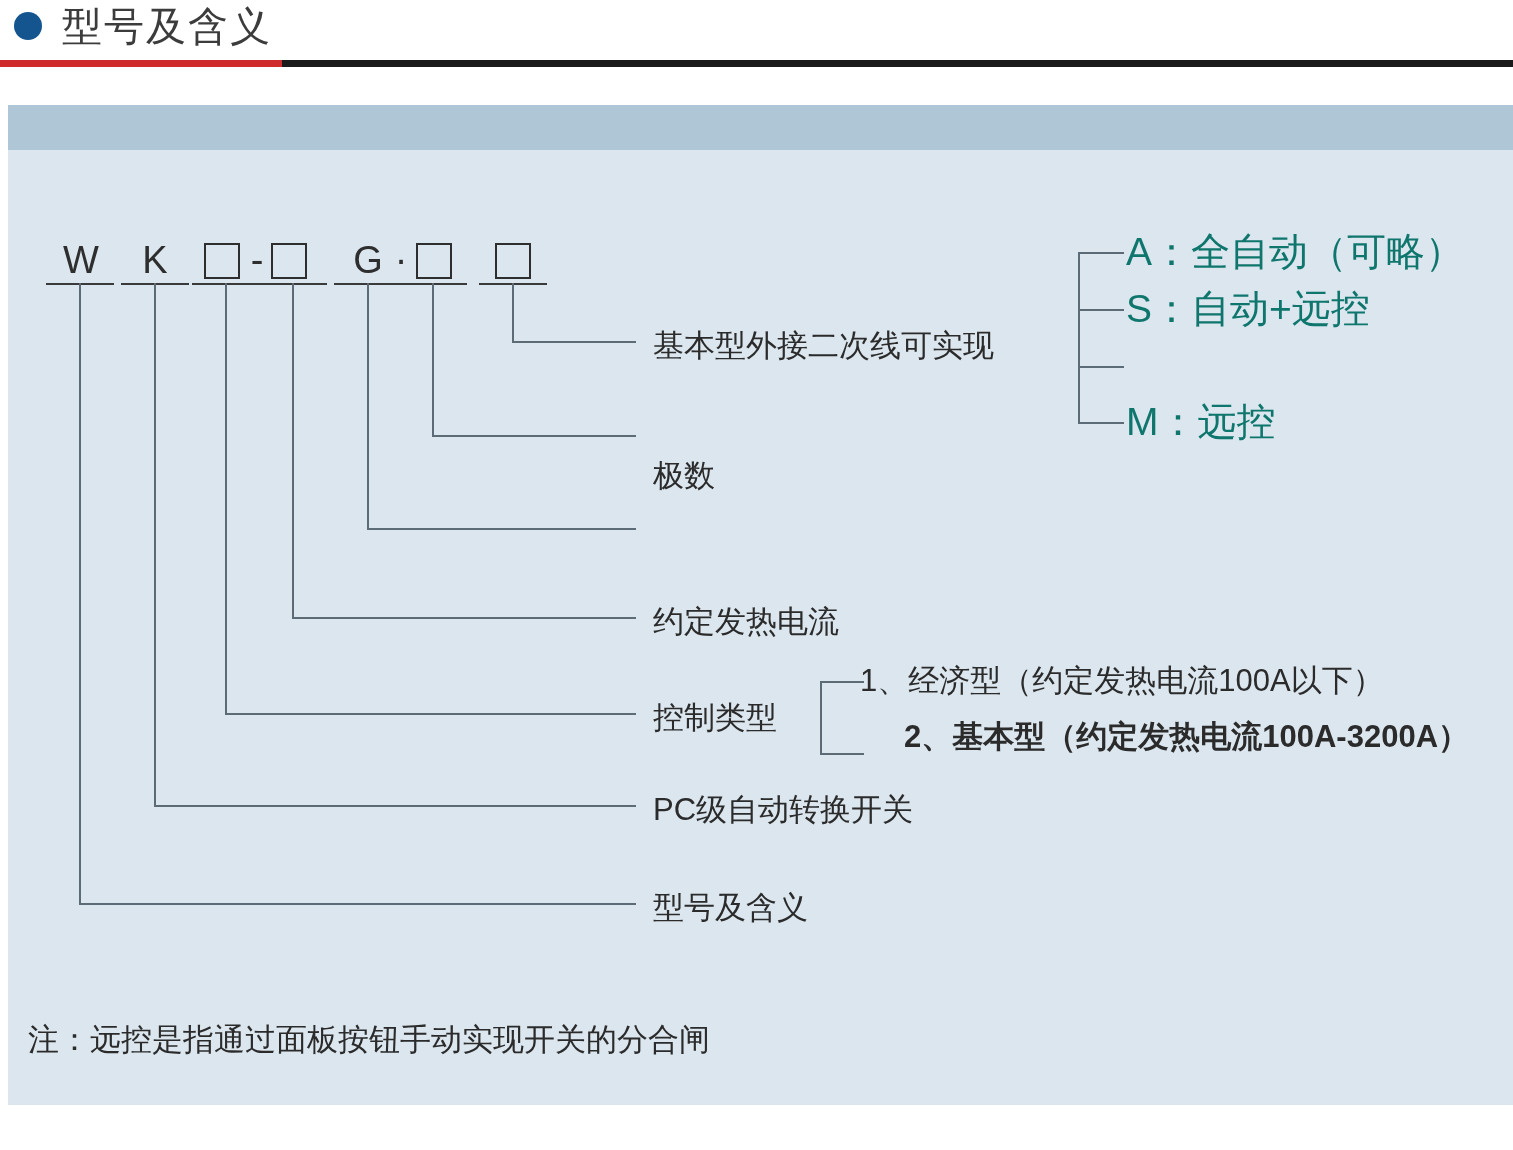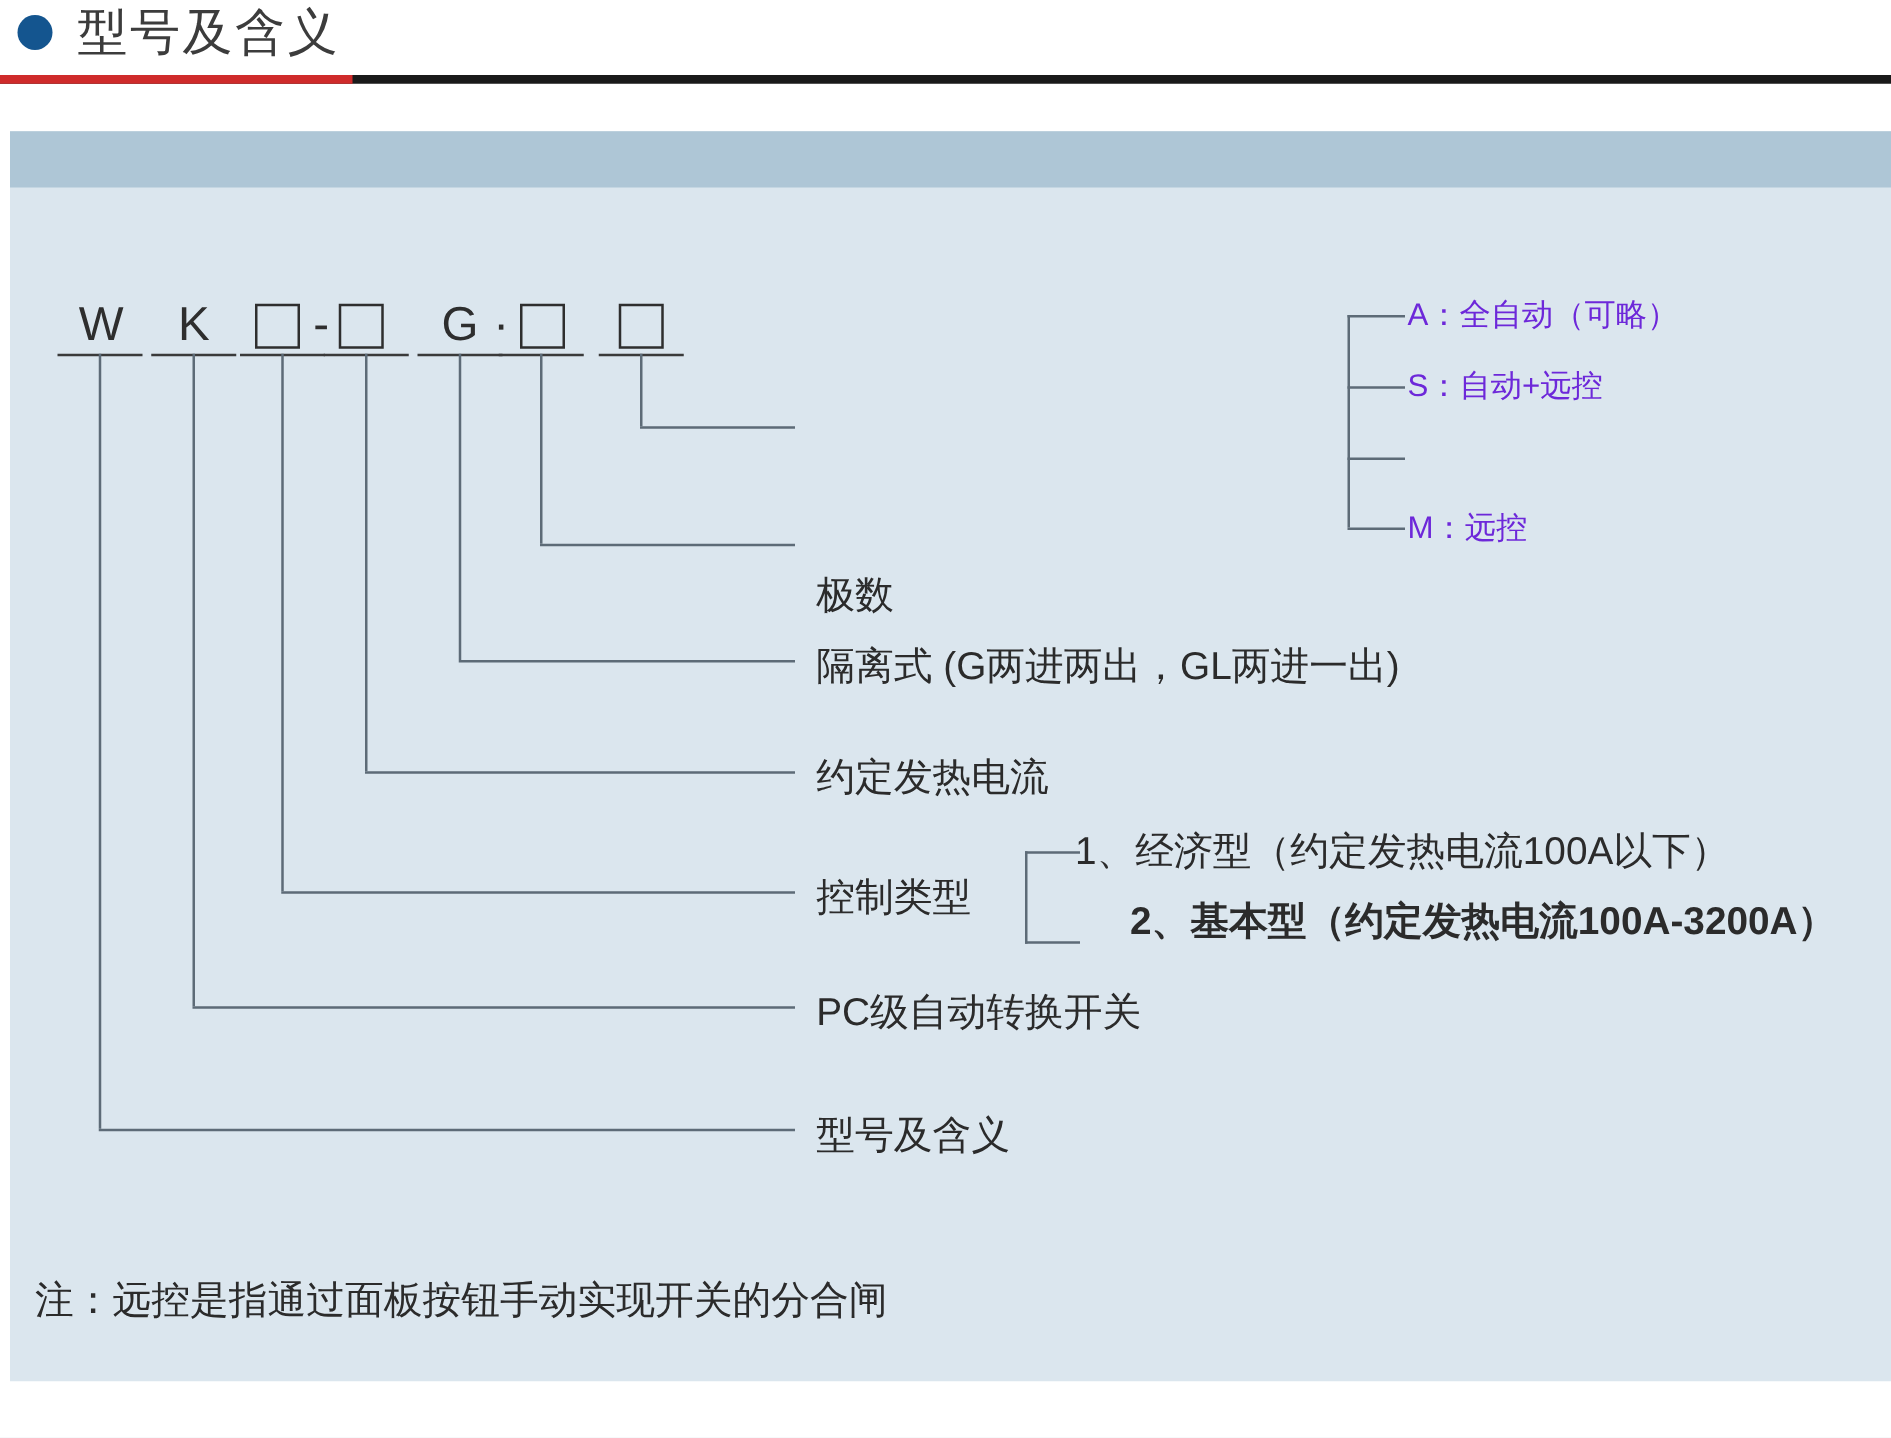--- a/index.html
+++ b/index.html
@@ -106,23 +106,23 @@
   }
   .opt {
     position: absolute;
     font-size: 31px;
     line-height: 38px;
     color: #2b2b2b;
     white-space: nowrap;
   }
   .branch-item {
     position: absolute;
-    font-size: 25px;
+    font-size: 39px;
     line-height: 38px;
-    color: #6d28d9;
+    color: #0f766e;
     white-space: nowrap;
   }
 
   
   #footnote {
     position: absolute;
     left: 28px; top: 1020px;
     font-size: 31px;
     line-height: 40px;
     color: #2b2b2b;
@@ -181,24 +181,24 @@
 
   <div class="vline" style="left:217px; top:178px; height:430px;"></div>
   <div class="hline" style="left:217px; top:608px; width:411px;"></div>
 
   <div class="vline" style="left:146px; top:178px; height:522px;"></div>
   <div class="hline" style="left:146px; top:700px; width:482px;"></div>
 
   <div class="vline" style="left:71px; top:178px; height:620px;"></div>
   <div class="hline" style="left:71px; top:798px; width:557px;"></div>
 
+  <div class="desc" style="left:645px; top:222px;">基本型外接二次线可实现</div>
 
   <div class="desc" style="left:645px; top:316px;margin-top:36px;">极数</div>
 
-  <div class="desc" style="left:645px; top:409px;">隔离式 (G两进两出，GL两进一出)</div>
 
   <div class="desc" style="left:645px; top:498px;text-align:center;">约定发热电流</div>
 
   <div class="desc" style="left:645px; top:594px;">控制类型</div>
 
   <div class="desc" style="left:645px; top:686px;">PC级自动转换开关</div>
 
   <div class="desc" style="left:645px; top:784px;">型号及含义</div>
 
   <div class="vline" style="left:812px; top:576px; height:74px;"></div>

